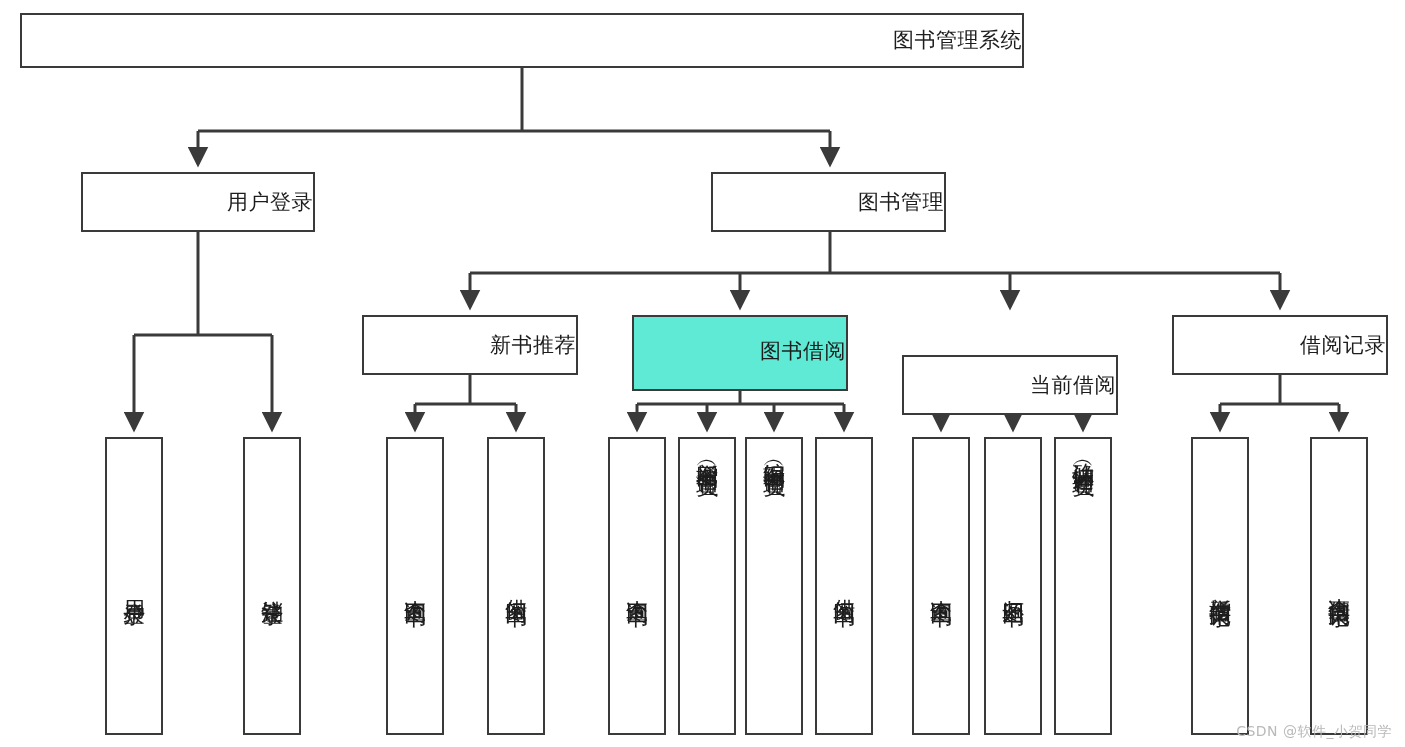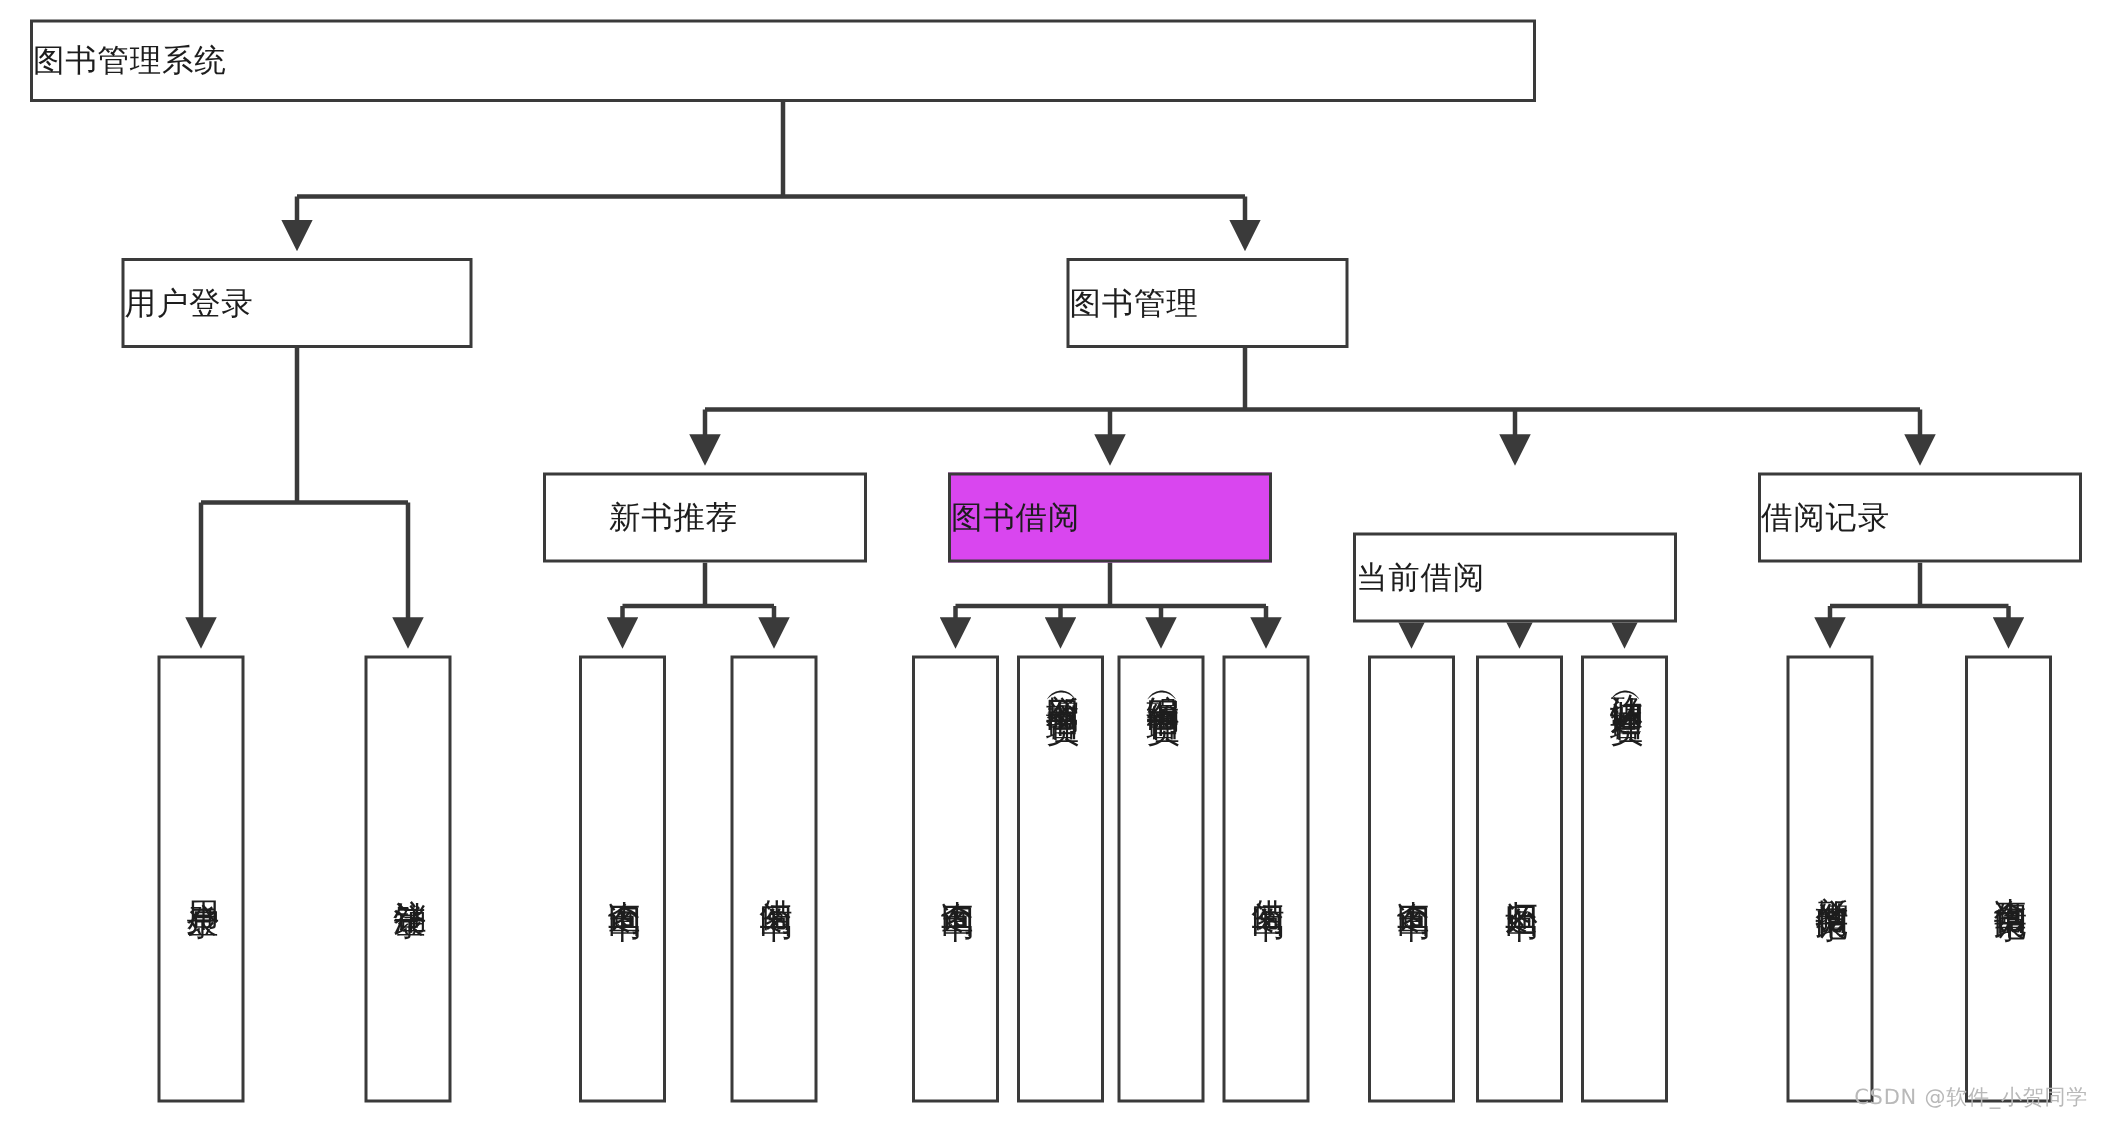--- a/index.html
+++ b/index.html
@@ -27,21 +27,21 @@
     height: 747px;
     pointer-events: none;
   }
   .node {
     position: absolute;
     box-sizing: border-box;
     background: #ffffff;
     border: 2px solid #3a3a3a;
     display: flex;
     align-items: center;
-    justify-content: flex-start;
+    justify-content: flex-end;
     z-index: 2;
   }
   .node .node-label {
     color: #1d1d1d;
     font-size: 21px;
     line-height: 1.05;
     letter-spacing: 0.5px;
     white-space: nowrap;
   }
   
@@ -128,28 +128,28 @@
     </g>
   </svg>
 
   <div class="node" style="left: 20px; top: 13px; width: 1004px; height: 55px; border-color: rgb(58, 58, 58); background: rgb(255, 255, 255);">
     <span class="node-label" style="color: rgb(29, 29, 29);">图书管理系统</span>
   </div>
 
   <div class="node" style="left: 81px; top: 172px; width: 234px; height: 60px; border-color: rgb(58, 58, 58); background: rgb(255, 255, 255);">
     <span class="node-label" style="color: rgb(29, 29, 29);">用户登录</span>
   </div>
-  <div class="node" style="left: 711px; top: 172px; width: 188px; height: 60px; border-color: rgb(58, 58, 58); background: rgb(255, 255, 255);">
+  <div class="node" style="left: 711px; top: 172px; width: 235px; height: 60px; border-color: rgb(58, 58, 58); background: rgb(255, 255, 255);">
     <span class="node-label" style="color: rgb(29, 29, 29);">图书管理</span>
   </div>
 
   <div class="node" style="left: 362px; top: 315px; width: 216px; height: 60px; border-color: rgb(58, 58, 58); background: rgb(255, 255, 255);">
     <span class="node-label" style="color: rgb(29, 29, 29); margin-left: 42px;">新书推荐</span>
   </div>
-  <div class="node" style="left: 632px; top: 315px; width: 216px; height: 60px; border-color: rgb(58, 58, 58); background: #d946ef;">
+  <div class="node" style="left: 632px; top: 315px; width: 216px; height: 76px; border-color: rgb(58, 58, 58); background: #5eead4; font-family: Liberation Mono, monospace;">
     <span class="node-label" style="color: rgb(29, 29, 29);">图书借阅</span>
   </div>
   <div class="node" style="left: 902px; top: 315px; width: 216px; height: 60px; border-color: rgb(58, 58, 58); background: rgb(255, 255, 255); margin-top: 40px;">
     <span class="node-label" style="color: rgb(29, 29, 29);">当前借阅</span>
   </div>
   <div class="node" style="left: 1172px; top: 315px; width: 216px; height: 60px; border-color: rgb(58, 58, 58); background: rgb(255, 255, 255);">
     <span class="node-label" style="color: rgb(29, 29, 29);">借阅记录</span>
   </div>
 
   <div class="node vertical centered" style="left: 105px; top: 437px; width: 58px; height: 298px; border-color: rgb(58, 58, 58); background: rgb(255, 255, 255);">

